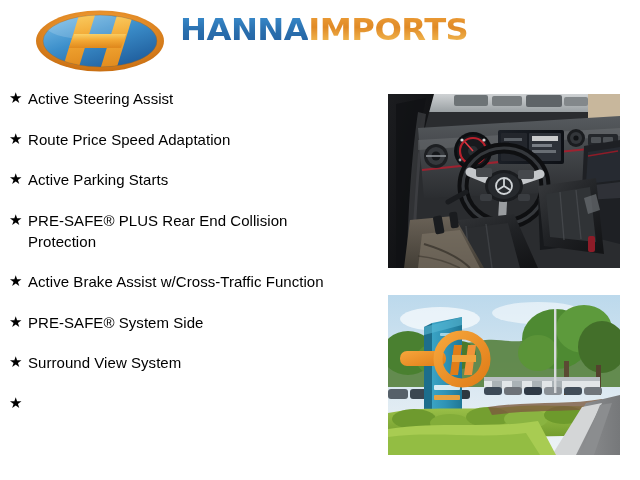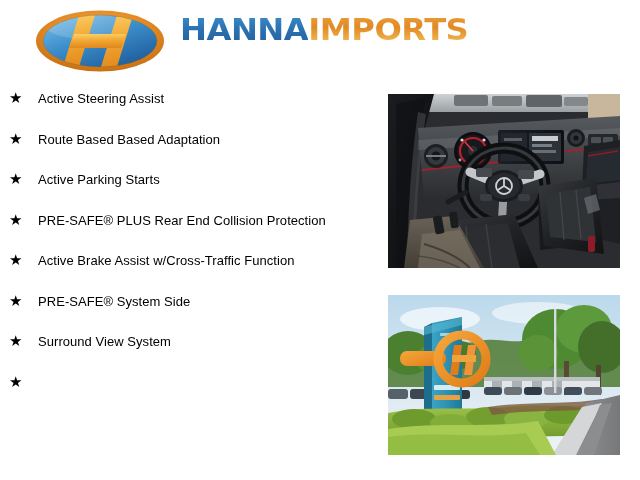--- a/index.html
+++ b/index.html
@@ -95,26 +95,25 @@
   }
   .feature-star {
     flex: none;
     width: 19px;
     font-size: 15px;
     line-height: 20px;
     color: #000000;
     text-align: left;
   }
   .feature-text {
-    font-size: 13px;
+    font-size: 15px;
     line-height: 21px;
     color: #000000;
     letter-spacing: 0.05px;
     max-width: 330px;
-    margin-left: 10px;
   }
 
   
   .photo {
     position: absolute;
     overflow: hidden;
     background: #ffffff;
   }
   #photo-interior {
     left: 388px;
@@ -182,21 +181,21 @@
   </div>
 </div>
 
 <ul id="feature-list">
   <li class="feature-item">
     <span class="feature-star">★</span>
     <span class="feature-text">Active Steering Assist</span>
   </li>
   <li class="feature-item">
     <span class="feature-star">★</span>
-    <span class="feature-text">Route Based Based Adaptation</span>
+    <span class="feature-text">Route Price Speed Adaptation</span>
   </li>
   <li class="feature-item">
     <span class="feature-star">★</span>
     <span class="feature-text">Active Parking Starts</span>
   </li>
   <li class="feature-item">
     <span class="feature-star">★</span>
     <span class="feature-text">PRE-SAFE®  PLUS Rear End Collision Protection</span>
   </li>
   <li class="feature-item">

